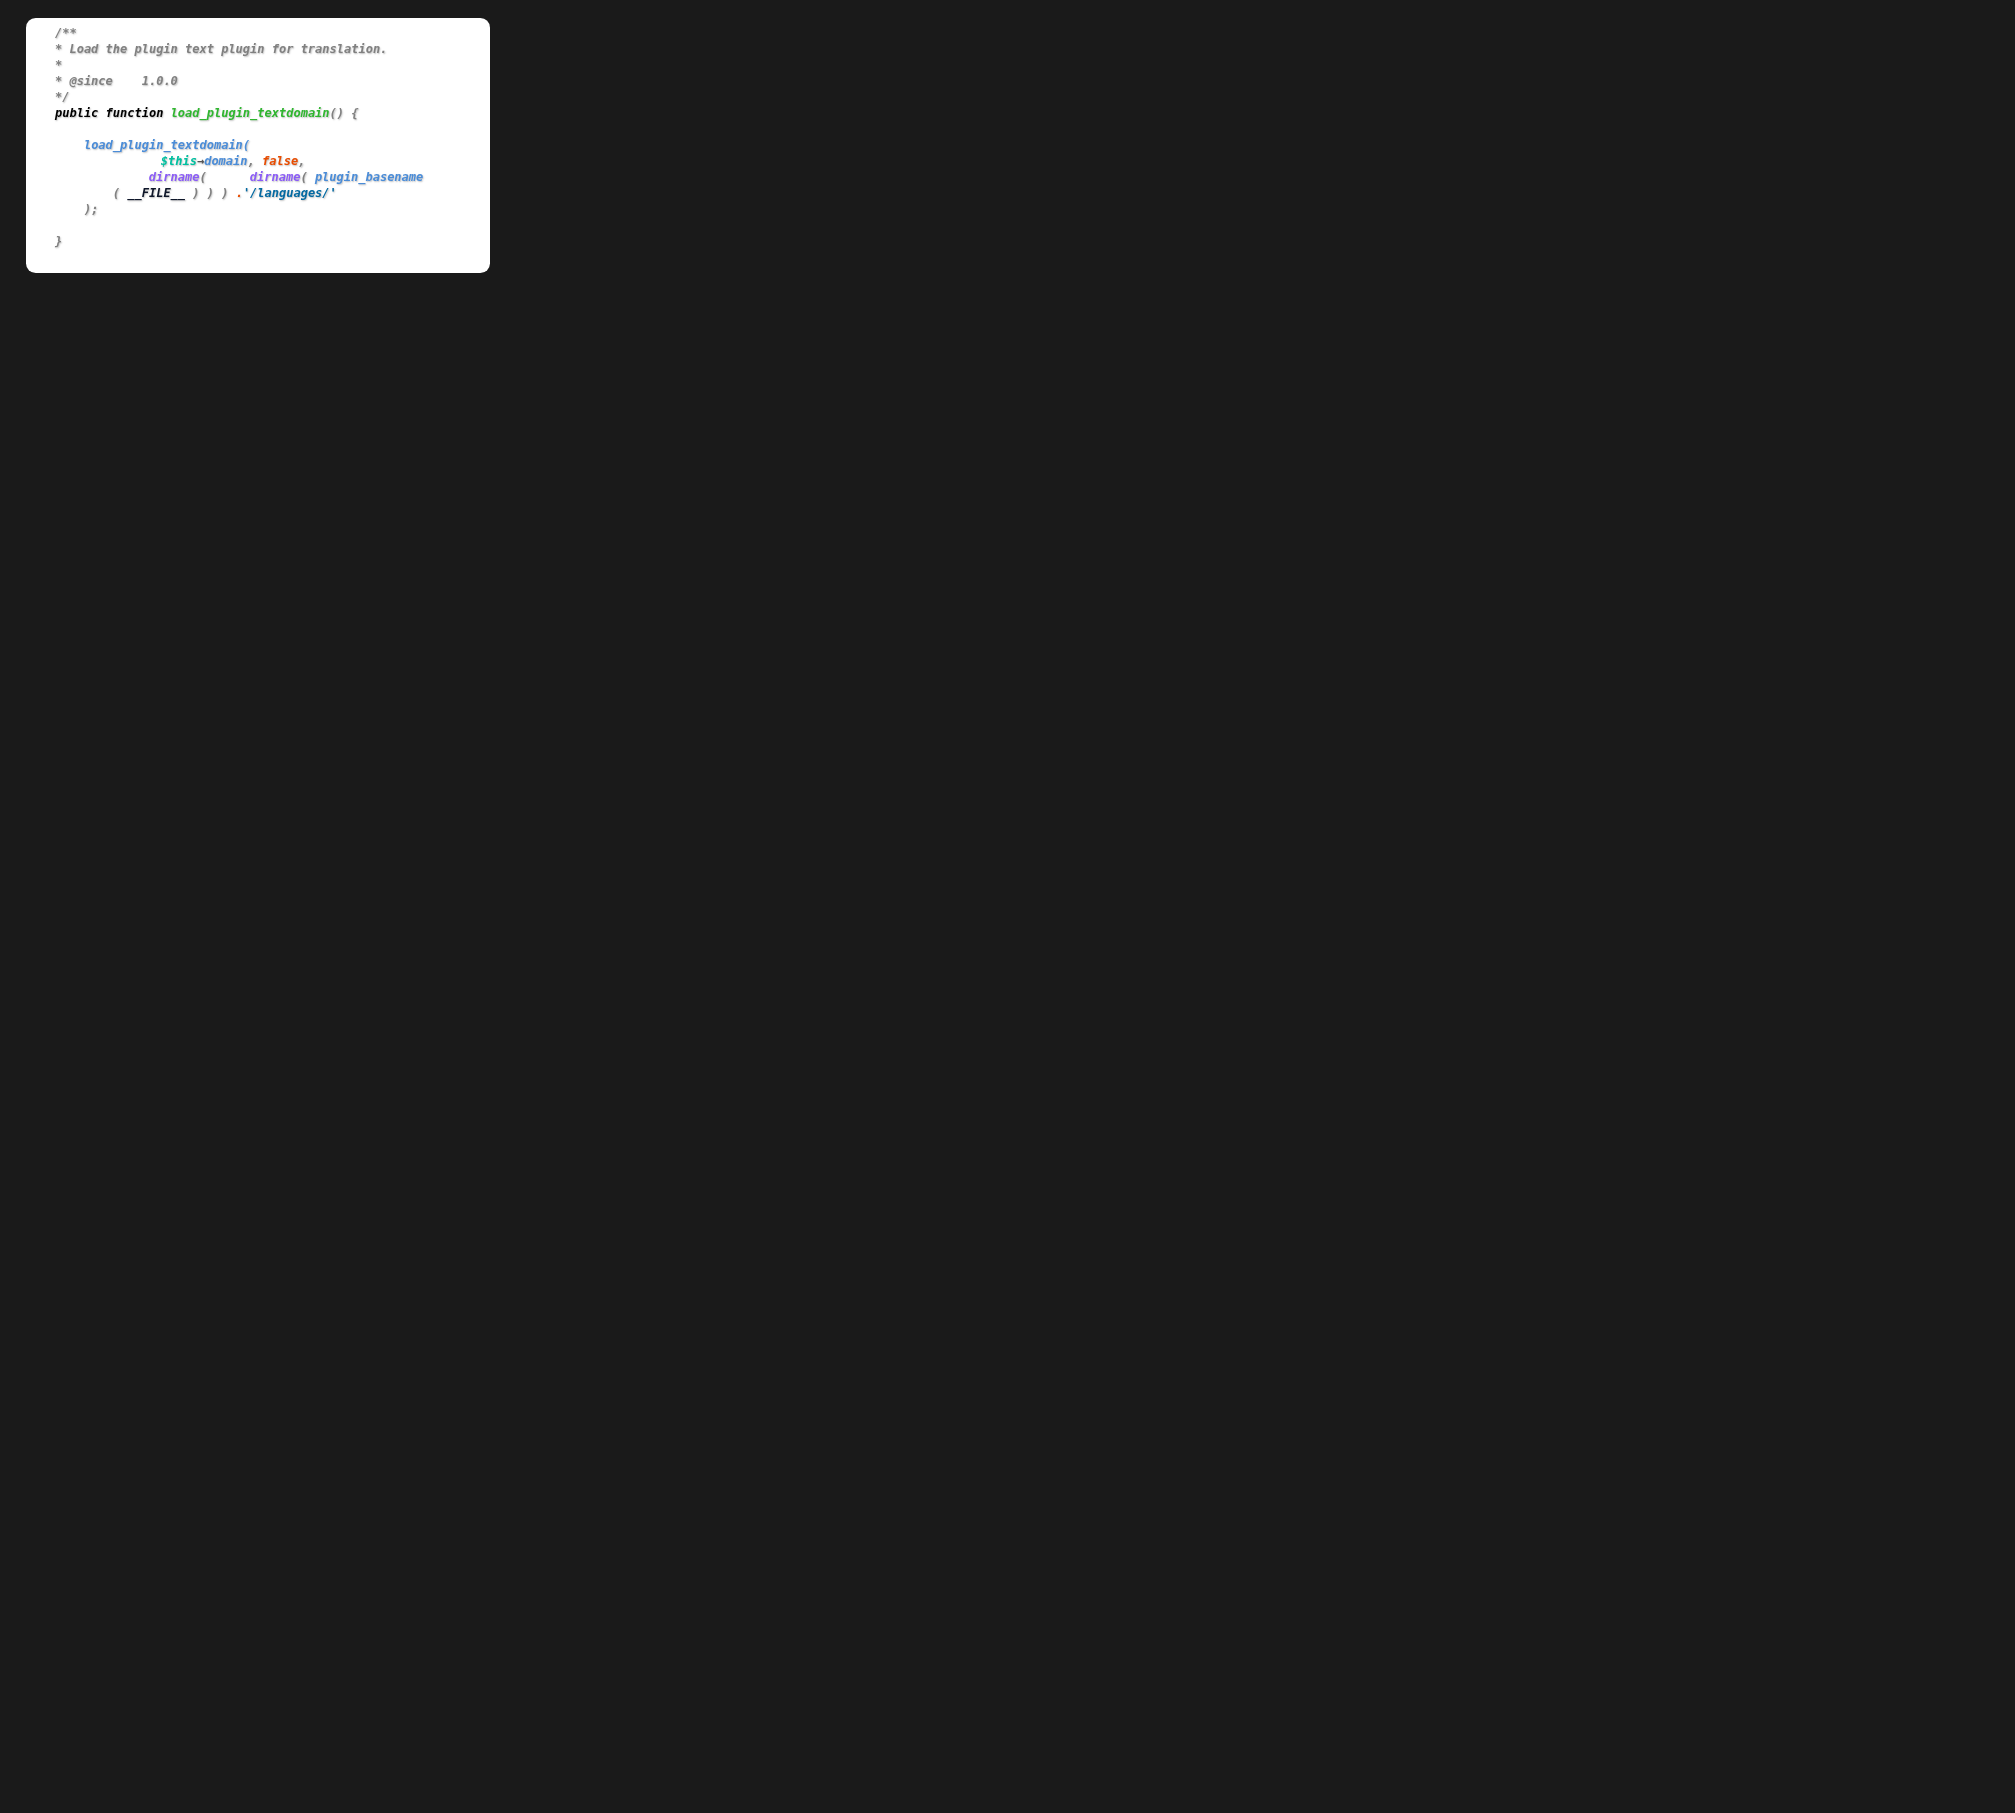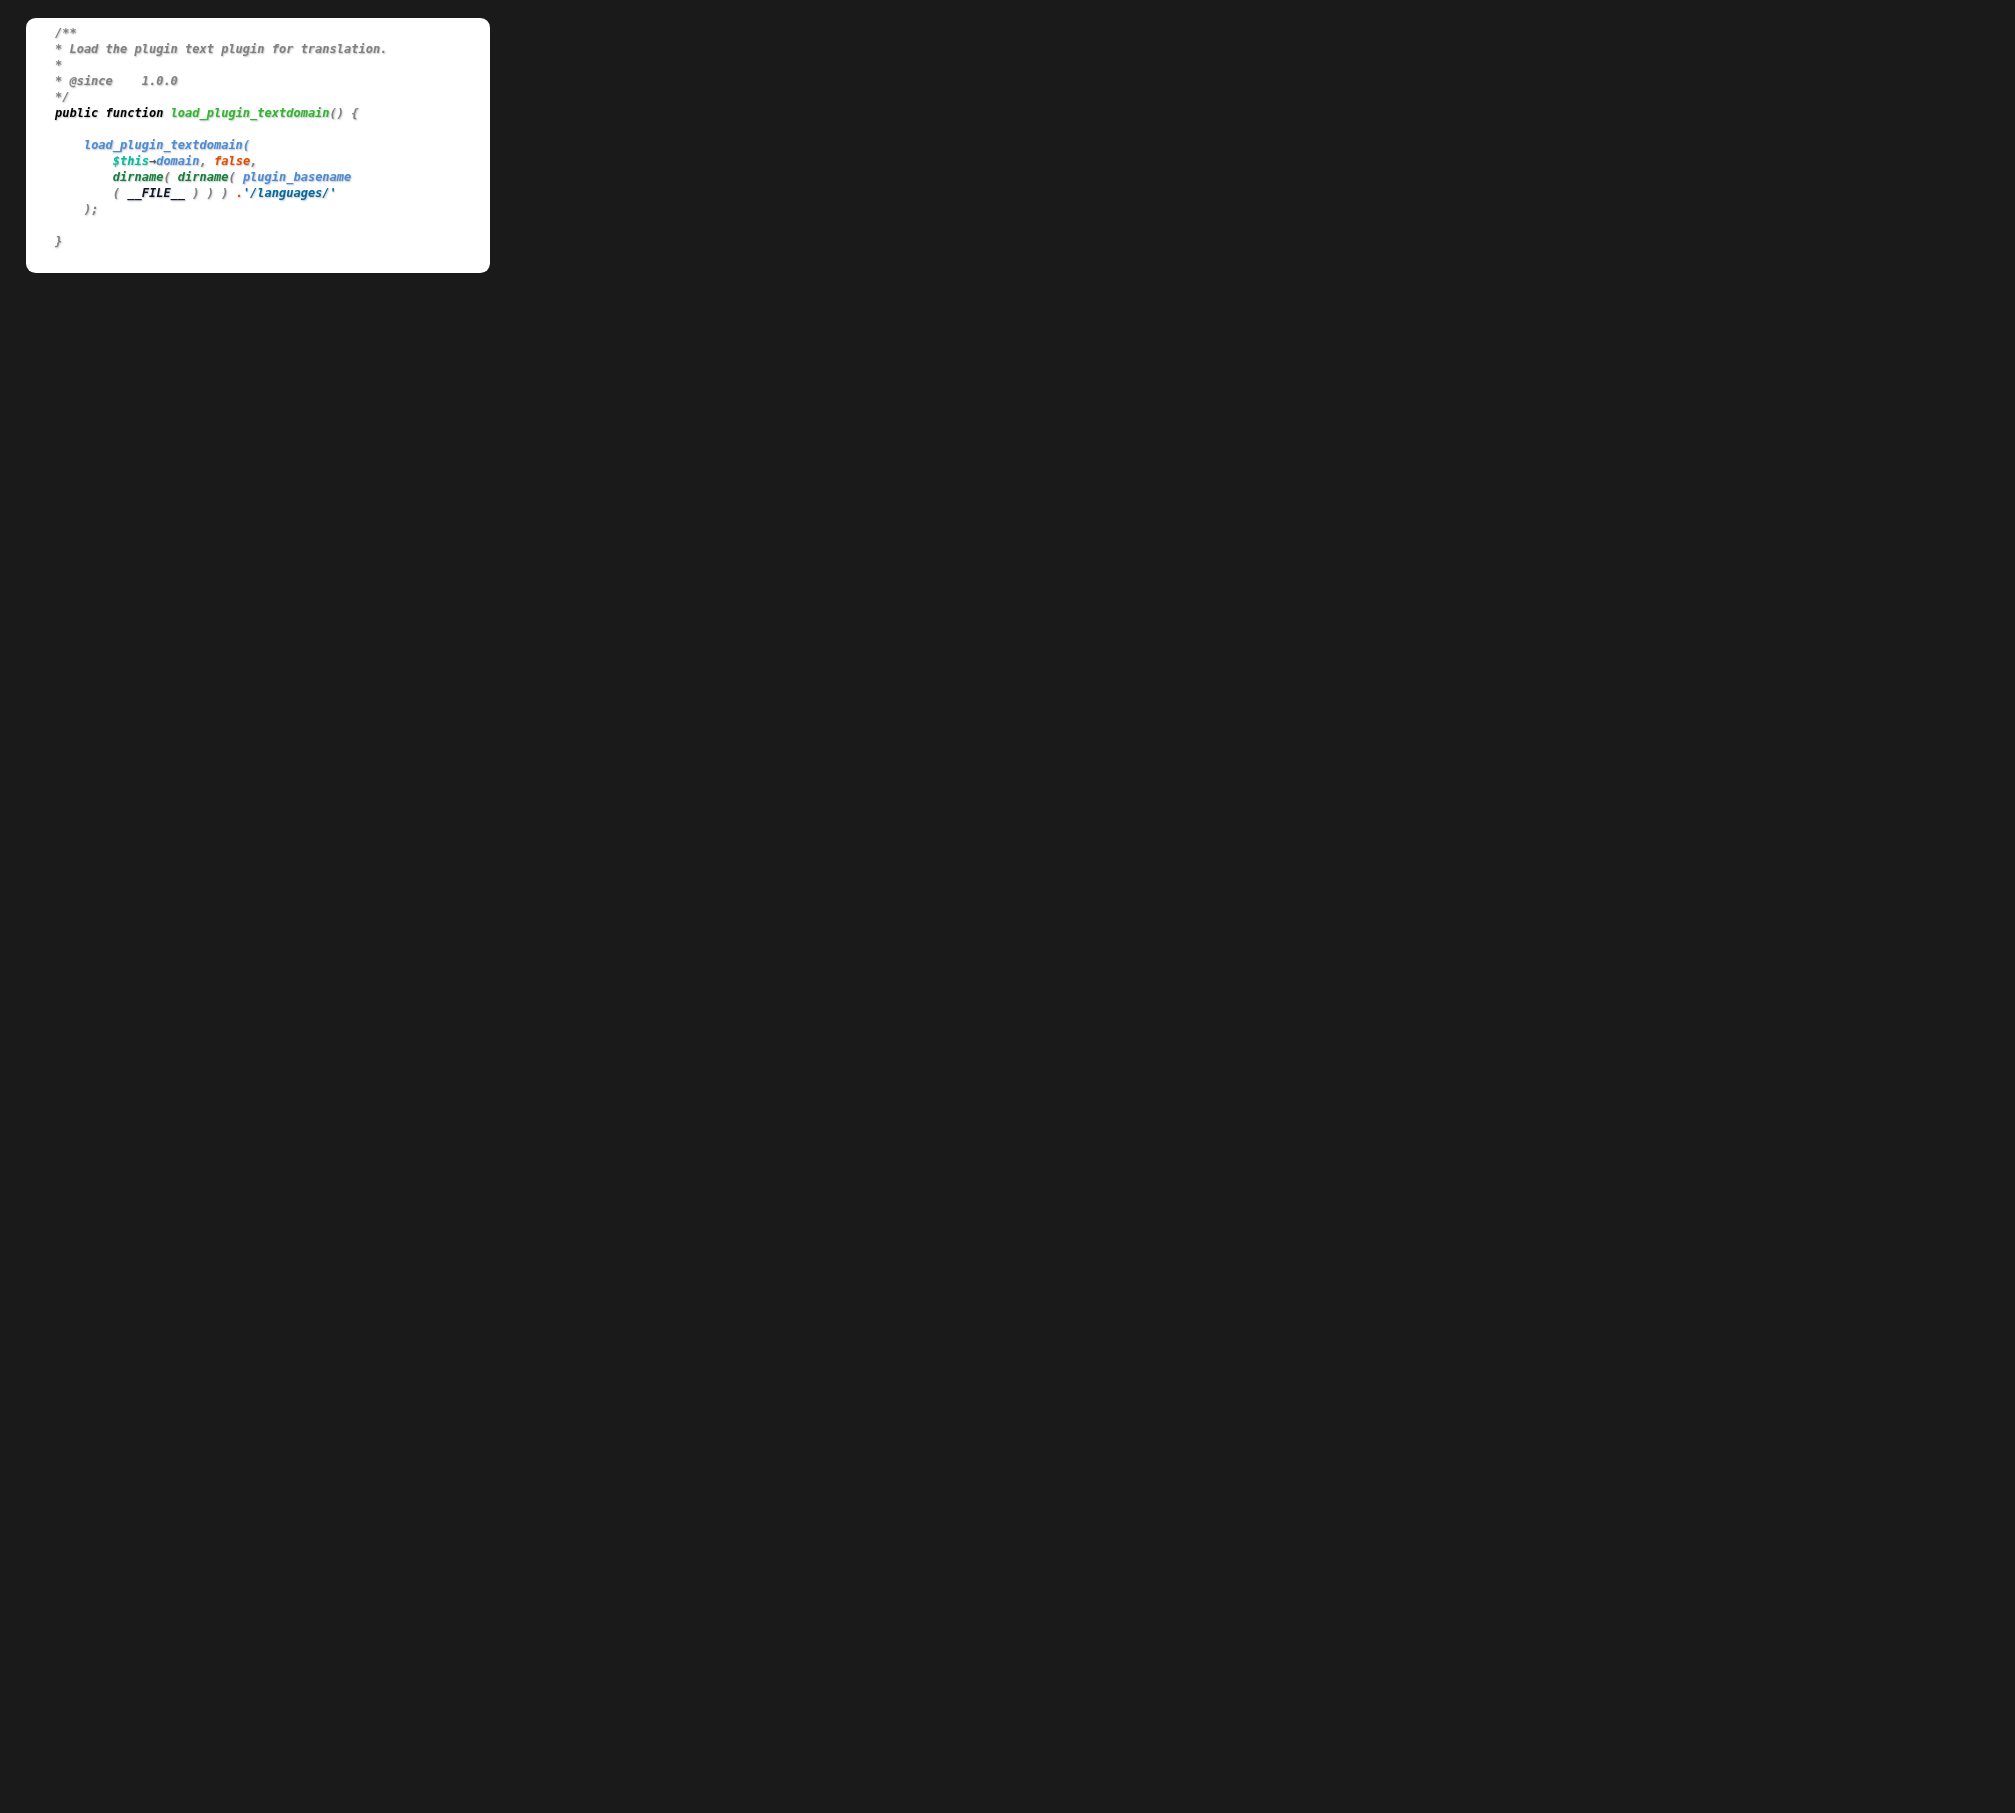--- a/index.html
+++ b/index.html
@@ -26,22 +26,22 @@
       white-space: pre;
       color: #555;
     }
     .code-container span {
       text-shadow: 0.8px 0.8px 1.6px rgba(0,0,0,0.25);
     }
     .comment { color: #808080; }
     .keyword { color: #000000; }
     .func-def { color: #2fb62f; }
     .func-call { color: #4a8cd8; }
-    .func-call2 { color: #15803d; }
-    .variable { color: #00c0a0; }
+    .func-call2 { color: #8b5cf6; margin-left: 36px; }
+    .variable { color: #00c0a0; margin-left: 48px; }
     .property { color: #4a8cd8; font-style: italic; }
     .literal { color: #e84c00; }
     .string { color: #0369a1; }
     .magic { color: #0f172a; }
     .punct { color: #808080; }
     .paren-blue { color: #4a8cd8; }
     .brace { color: #808080; }
     .dot { color: #e84c00; }
     .arrow { color: #555; }
   </style>

